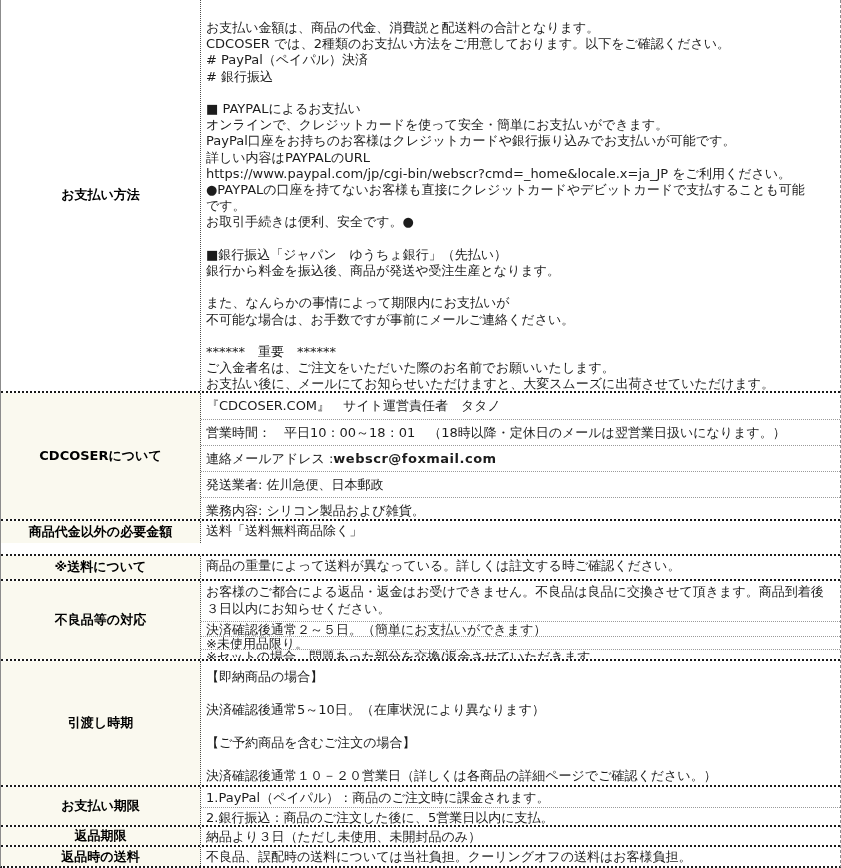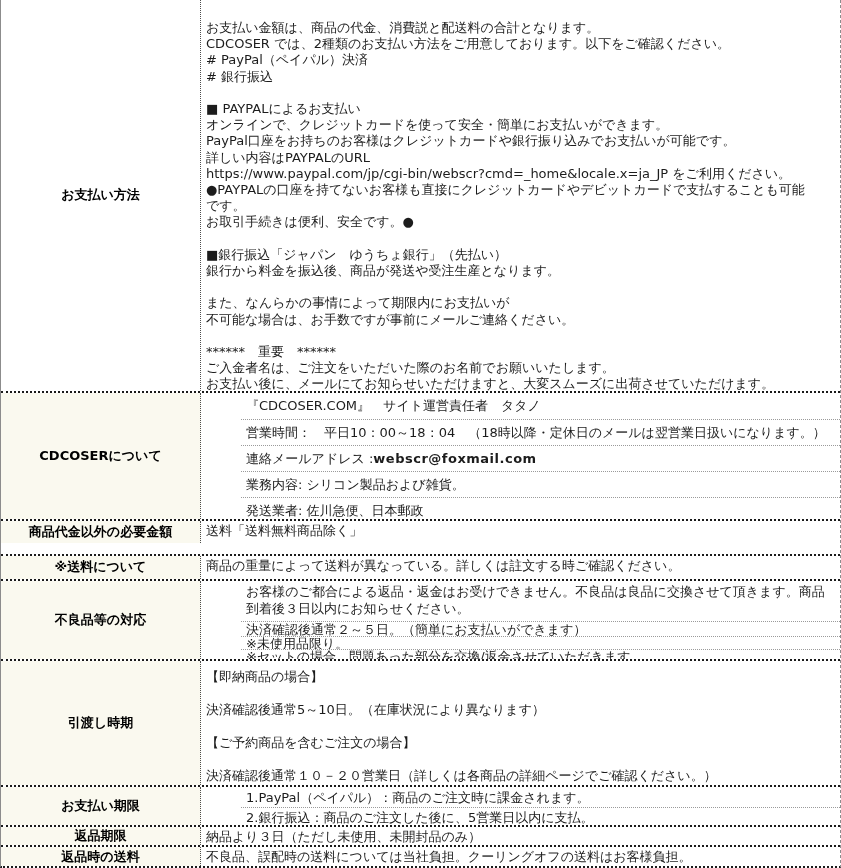--- a/index.html
+++ b/index.html
@@ -43,21 +43,20 @@
     font-size:13px;
     color:#000;
     overflow:hidden;
     padding:0 4px;
   }
   .hcell.white{background:var(--row1-header-bg);}
   .rcol{
     flex:1 1 auto;
     display:flex;flex-direction:column;
     overflow:hidden;
-    margin-left:40px;
   }
   .ccell{
     flex:1 1 auto;
     padding:2px 4px 0 5px;
     line-height:16px;
     overflow:hidden;
   }
   .pre{white-space:pre-line;}
   .r1{height:397px;}
   .r1 .ccell{padding-top:20px;line-height:16.2px;}
@@ -119,27 +118,27 @@
 お支払い後に、メールにてお知らせいただけますと、大変スムーズに出荷させていただけます。
 ご協力いただけますようお願いいたします。</div>
     </div>
 
     <div class="row r2">
       <div class="hcell">
         <span>CDCOSERについて</span>
       </div>
       <div class="rcol">
         <div class="sub sub-26">『CDCOSER.COM』　サイト運営責任者　タタノ</div>
-        <div class="sub sub-26">営業時間：　平日10：00～18：04　（18時以降・定休日のメールは翌営業日扱いになります。）</div>
+        <div class="sub sub-26">営業時間：　平日10：00～18：01　（18時以降・定休日のメールは翌営業日扱いになります。）</div>
         <div class="sub sub-26">
           <span>連絡メールアドレス : </span>
           <span class="email-val">webscr@foxmail.com</span>
         </div>
+        <div class="sub sub-26">発送業者: 佐川急便、日本郵政</div>
         <div class="sub sub-26">業務内容: シリコン製品および雑貨。</div>
-        <div class="sub sub-26">発送業者: 佐川急便、日本郵政</div>
       </div>
     </div>
 
     <div class="row r3">
       <div class="hcell">
         <span>商品代金以外の必要金額</span>
       </div>
       <div class="ccell">送料「送料無料商品除く」</div>
     </div>
 

